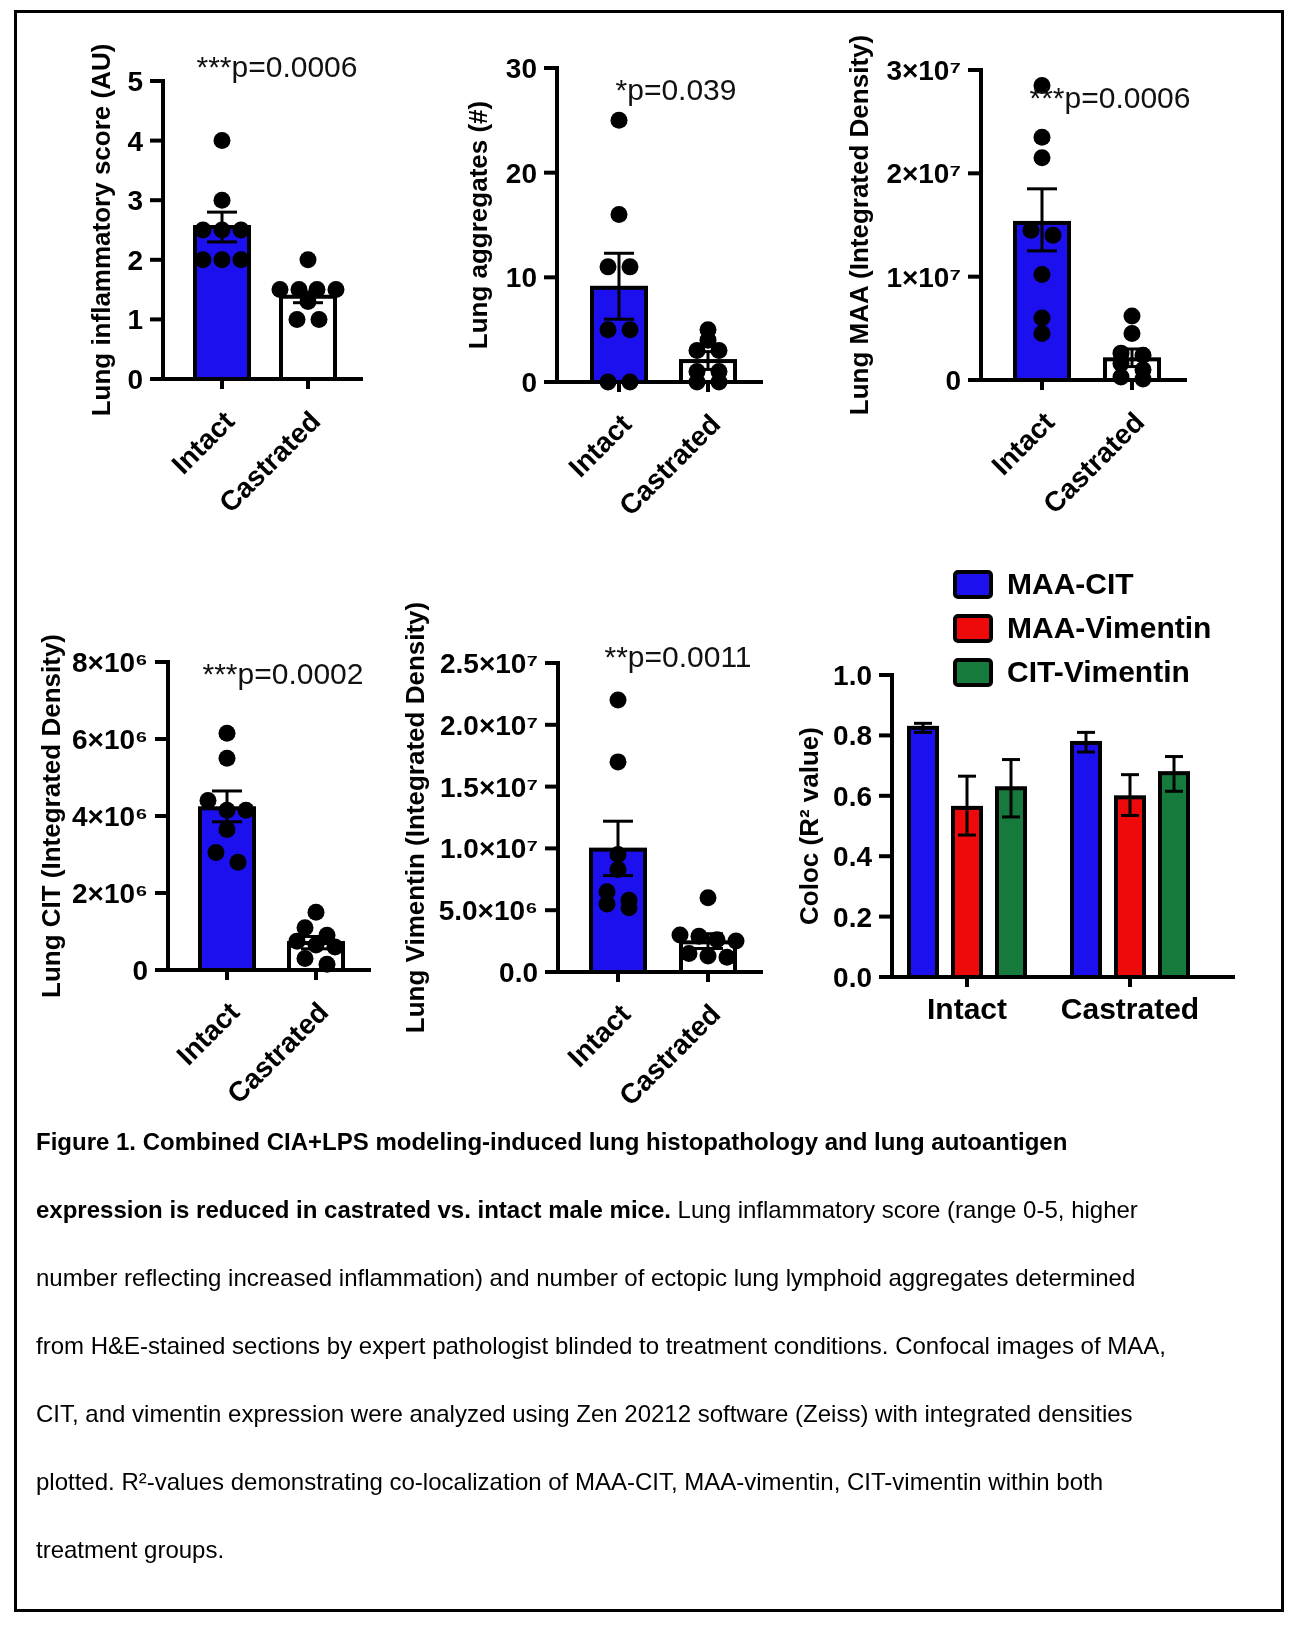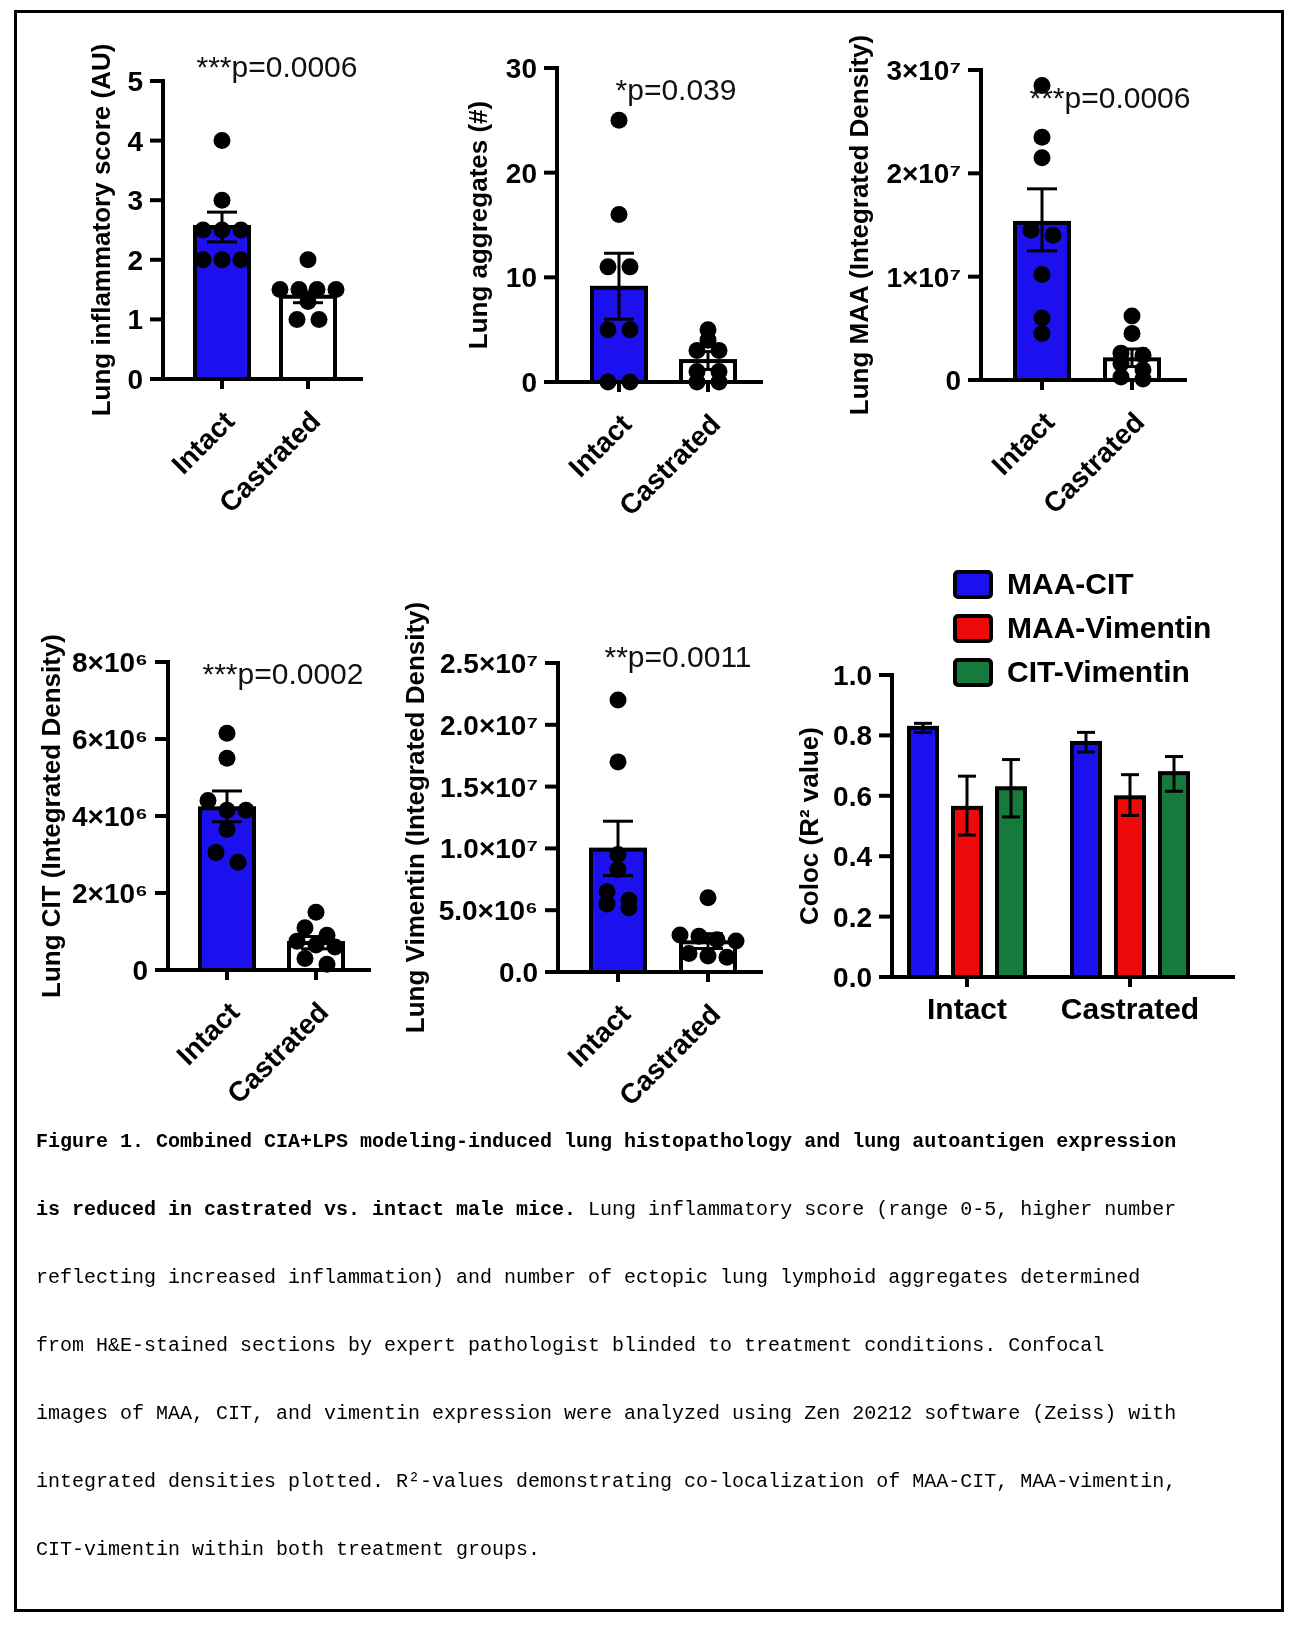--- a/index.html
+++ b/index.html
@@ -2,21 +2,21 @@
 <html><head>
 <meta charset="utf-8">
 <style>
   html,body{margin:0;padding:0;background:#fff;}
   .canvas{position:relative;width:1298px;height:1630px;background:#fff;overflow:hidden;
           font-family:"Liberation Sans",sans-serif;}
   .frame{position:absolute;left:14px;top:10px;width:1270px;height:1602px;
          border:3px solid #000;box-sizing:border-box;}
   #charts{position:absolute;left:0;top:0;}
   .caption{position:absolute;left:36px;top:1108px;width:1148px;
-           font-family:Liberation Mono, monospace;font-size:20px;line-height:68px;color:#000;}
+           font-family:Liberation Sans, sans-serif;font-size:24px;line-height:68px;color:#000;}
   .cap-b{font-weight:bold;}
 </style>
 </head>
 <body>
 
 <div class="canvas">
   <div class="frame"></div>
   <svg id="charts" width="1298" height="1630" viewBox="0 0 1298 1630">
       <g>
         <line x1="163" y1="79" x2="163" y2="381" stroke="#000" stroke-width="4"></line>

